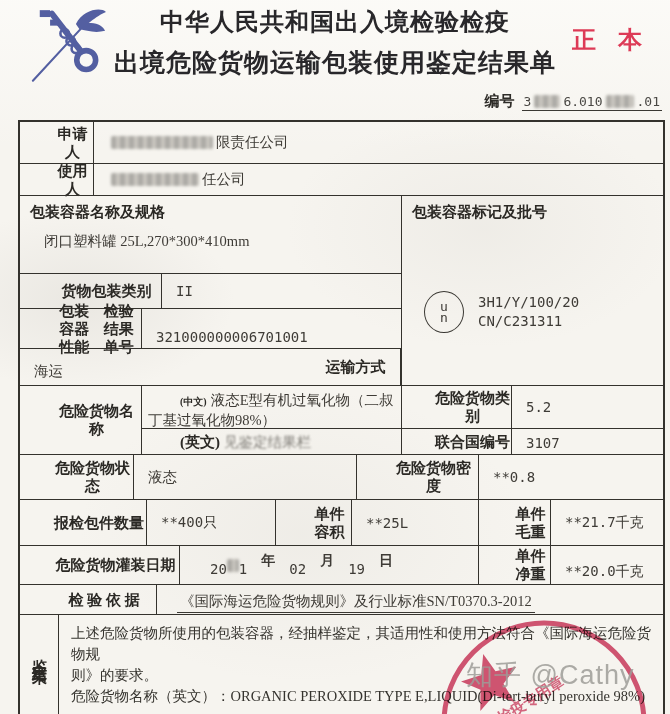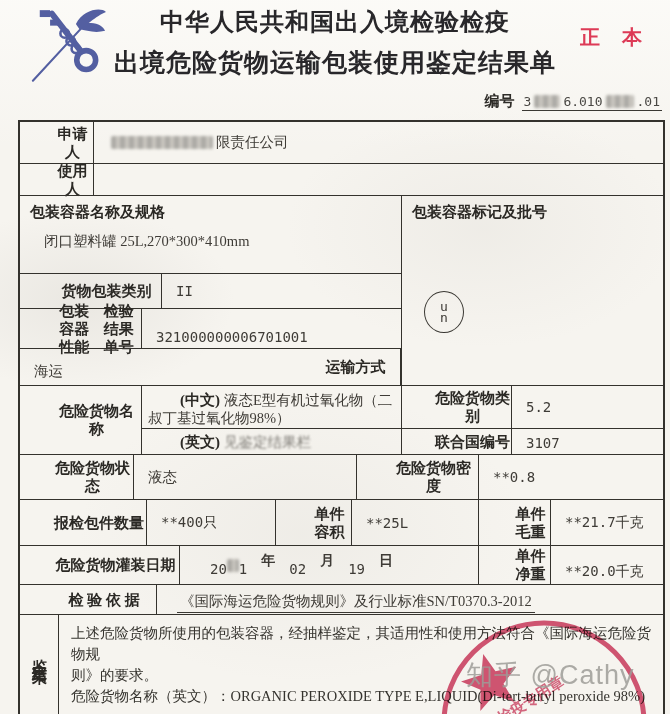--- a/index.html
+++ b/index.html
@@ -13,21 +13,21 @@
       radial-gradient(ellipse 320px 210px at 45% 75%, rgba(195,191,183,.14), transparent 70%);
     font-family:"Liberation Serif", serif;
     color:#2e2c28;
   }
   
   .logo{position:absolute;left:26px;top:4px;width:86px;height:88px;}
   .titles{position:absolute;left:0;top:6px;width:100%;text-align:center;}
   .title1{font-family:"DejaVu Sans", sans-serif;font-weight:bold;font-size:24px;letter-spacing:1px;color:#28272a;}
   .title2{font-family:"DejaVu Sans", sans-serif;font-weight:bold;font-size:25px;letter-spacing:1px;color:#28272a;margin-top:8px;}
   .copy{position:absolute;right:6px;top:24px;color:#dd3a56;font-family:"DejaVu Sans",sans-serif;
-        font-weight:bold;font-size:20px;letter-spacing:22px;white-space:nowrap;}
+        font-weight:bold;font-size:24px;letter-spacing:22px;white-space:nowrap;}
   .serial{position:absolute;right:8px;top:92px;display:flex;align-items:flex-end;font-size:15px;}
   .serial .slab{font-weight:bold;margin-right:7px;}
   .serial .sval{border-bottom:1.6px solid #3a3833;min-width:124px;font-family:"DejaVu Sans Mono",monospace;
                 font-size:13px;color:#4a4844;padding:0 2px 1px;white-space:nowrap;}
   
   .redact{display:inline-block;height:13px;border-radius:2px;vertical-align:-2px;margin:0 3px;
           background:repeating-linear-gradient(90deg,#8d8b86 0 5px,#b7b3ac 5px 9px);
           filter:blur(1.6px);opacity:.7;}
   .blurtxt{filter:blur(1px);opacity:.75;color:#55524c;}
   
@@ -98,20 +98,24 @@
     <div class="row" style="height:41px">
       <div class="cell lbl bR" style="width:74px">申请人</div>
       <div class="cell val cjkval grow">
         <span class="redact" style="width:102px"></span>
         <span>限责任公司</span>
       </div>
     </div>
 
     <div class="row" style="height:32px">
       <div class="cell lbl bR" style="width:74px">使用人</div>
+      <div class="cell val cjkval grow">
+        <span class="redact" style="width:88px"></span>
+        <span>任公司</span>
+      </div>
     </div>
 
     <div class="row" style="height:190px">
       <div class="cell bR col" style="width:382px">
         <div class="cell" style="height:77px">
           <div class="blockhead">包装容器名称及规格</div>
           <div class="cjkval" style="padding:10px 0 0 24px;color:#3e3b36">闭口塑料罐 25L,270*300*410mm</div>
         </div>
         <div class="row bT" style="height:35px;border-right:none">
           <div class="cell lbl bR" style="width:142px">货物包装类别</div>
@@ -129,29 +133,33 @@
           <div class="cell lbl bR" style="width:122px">运输方式</div>
         </div>
       </div>
       <div class="cell grow" style="position:relative">
         <div class="blockhead">包装容器标记及批号</div>
         <div class="unwrap" style="position:absolute;left:0;top:95px">
           <div class="uncircle">
             <span>u</span>
             <span>n</span>
           </div>
+          <div class="unlines">
+            <div>3H1/Y/100/20</div>
+            <div>CN/C231311</div>
+          </div>
         </div>
       </div>
     </div>
 
     <div class="row" style="height:69px">
       <div class="cell lbl bR" style="width:122px">危险货物名称</div>
       <div class="cell bR col" style="width:260px">
         <div class="cell" style="height:42px;overflow:visible;padding:5px 4px 0 6px">
-          <span class="lbl" style="display:inline;font-size:15px">(中文)</span>
+          <span class="lbl" style="display:inline;font-size:10px">(中文)</span>
           <span class="cjkval" style="color:#3e3b36;line-height:17px">液态E型有机过氧化物（二叔丁基过氧化物98%）</span>
         </div>
         <div class="cell bT" style="flex:1;padding:4px 4px 0 6px">
           <span class="lbl" style="display:inline;font-size:15px">(英文)</span>
           <span class="cjkval blurtxt">见鉴定结果栏</span>
         </div>
       </div>
       <div class="cell grow col">
         <div class="row" style="height:42px;border-top:none">
           <div class="cell lbl bR" style="width:110px">危险货物类别</div>

